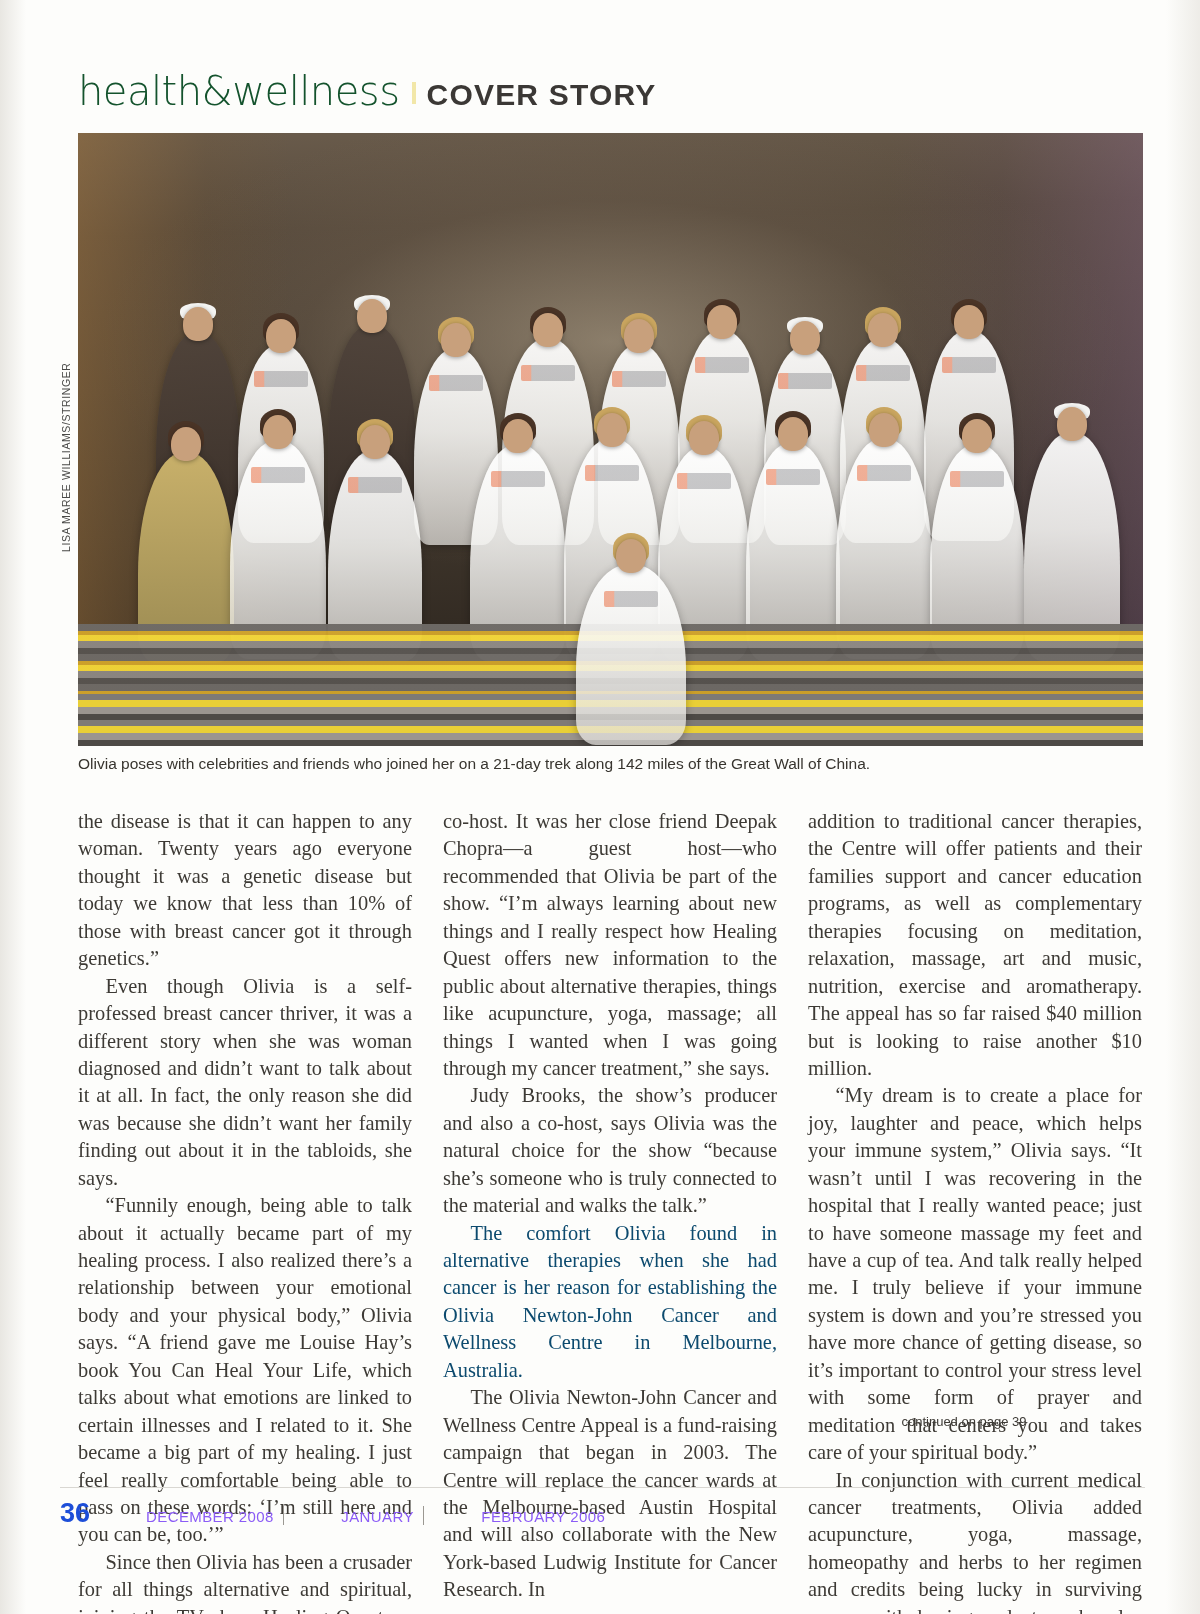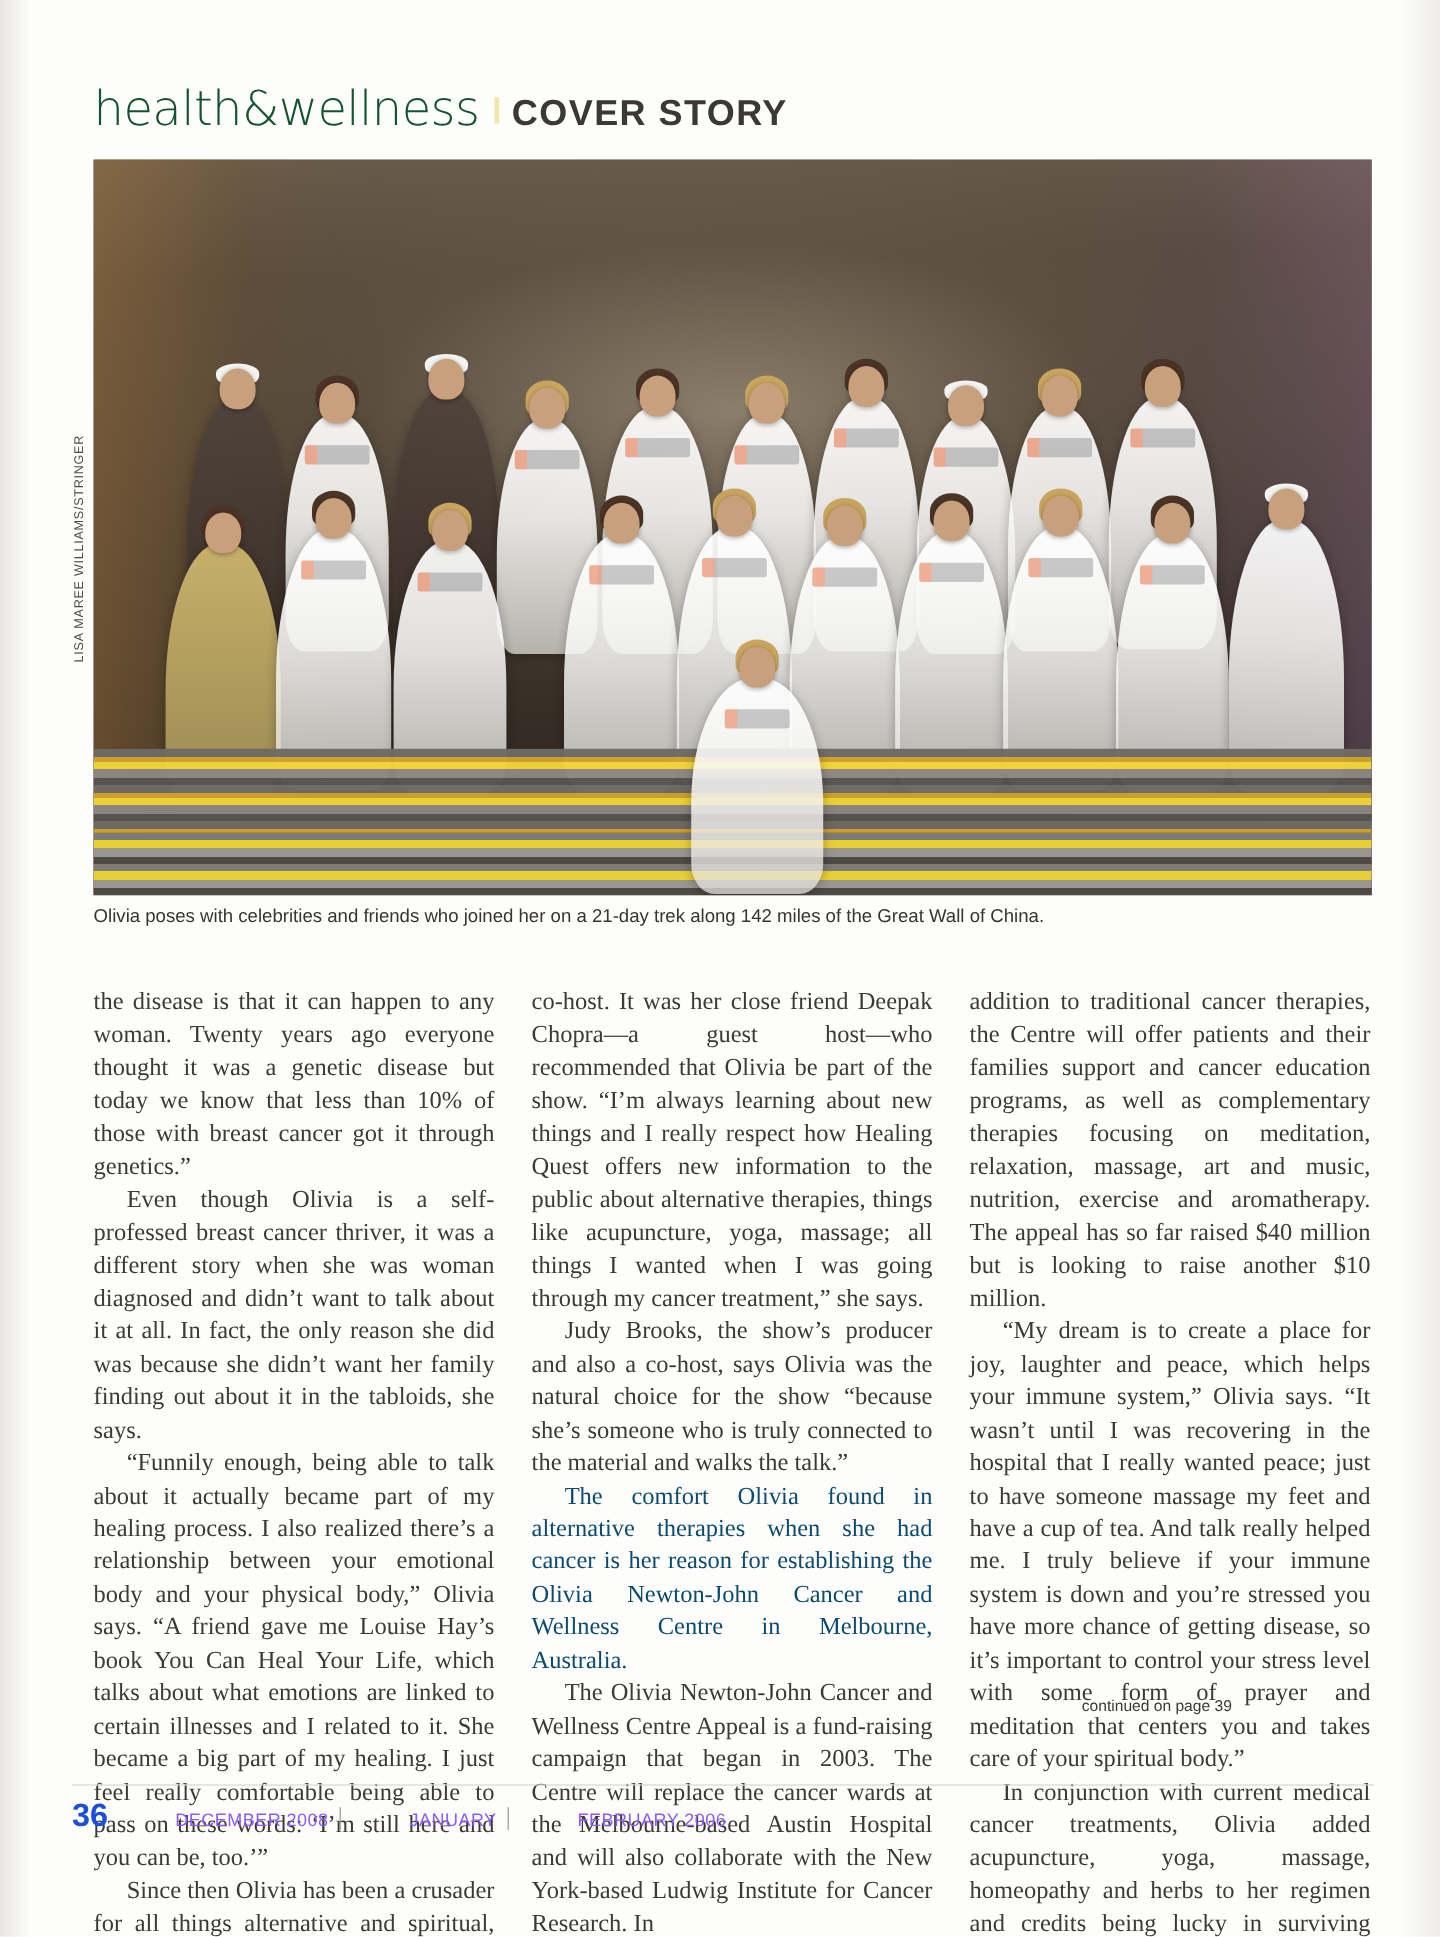--- a/index.html
+++ b/index.html
@@ -193,21 +193,21 @@
   .col { width: 334px; }
   .col p {
     margin: 0;
     font-size: 20.4px;
     line-height: 1.345;
     text-align: justify;
     text-indent: 1.35em;
     color: #3d3a35;
     font-family: "Liberation Serif", serif;
   }
-  .col p.first { text-indent: 0; margin-top: 14px; }
+  .col p.first { text-indent: 0; }
   .col p.highlight {
     color: #0c4a6e;
   }
 
   
   .continued {
     position: absolute;
     left: 785px;
     top: 1414px;
     width: 358px;

